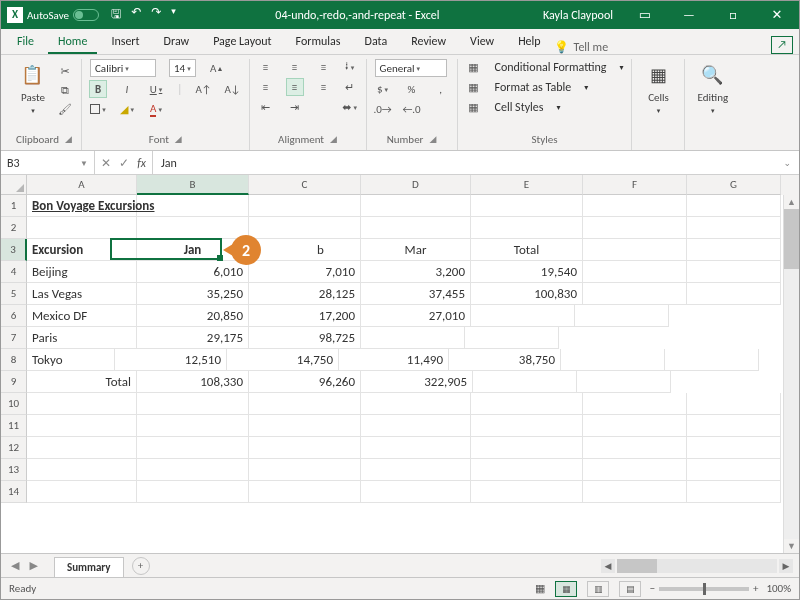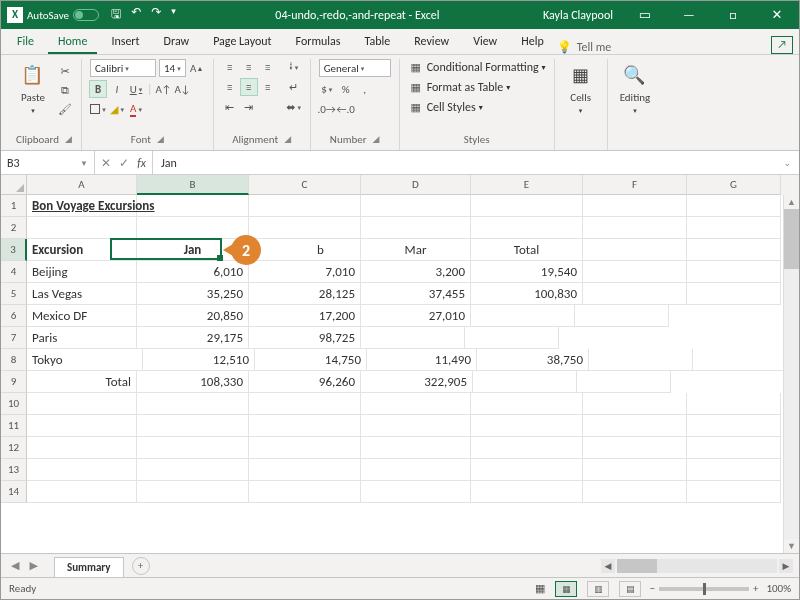--- a/index.html
+++ b/index.html
@@ -26,21 +26,21 @@
   .ribtabs .spacer { flex:1; }
   .ribtabs .tellme { color:#666; display:flex; align-items:center; gap:4px; font-size:12px;}
   .ribtabs .share { width:22px; height:18px; border:1px solid #0f7240; color:#0f7240; text-align:center; line-height:16px; margin-left:8px; font-size:11px;}
   
   .ribbon { height:96px; background:#f3f2f1; border-bottom:1px solid #c6c6c6; display:flex; padding:4px 6px 0;}
   .group { border-right:1px solid #d7d7d7; padding:0 8px; display:flex; flex-direction:column; justify-content:space-between;}
   .group .glabel { font-size:11px; color:#666; text-align:right; padding:2px 0 4px; display:flex; justify-content:center; gap:6px;}
   .group .glabel .dialog { font-size:9px; color:#888;}
   .gbody { display:flex; align-items:flex-start; gap:6px; }
   .col { display:flex; flex-direction:column; gap:3px;}
-  .row { display:flex; align-items:center; gap:3px;}
+  .row { display:flex; align-items:center; gap:13px;}
   .icon { width:16px; height:16px; display:inline-flex; align-items:center; justify-content:center; color:#555; font-size:11px;}
   .ddarr::after { content:"▾"; font-size:7px; margin-left:2px; color:#666;}
   .bigbtn { display:flex; flex-direction:column; align-items:center; gap:2px; font-size:11px; color:#444; padding:2px 4px;}
   .bigbtn .big { width:28px; height:28px; display:flex; align-items:center; justify-content:center; font-size:18px;}
   .selbox { border:1px solid #bcbcbc; background:#fff; height:18px; font-size:11px; padding:0 4px; display:flex; align-items:center;}
   .fontname{min-width:66px;} .fontsize{min-width:24px;}
   .fb{font-weight:bold;} .fi{font-style:italic;} .fu{text-decoration:underline;}
   .borderic{border:1px solid #555; width:10px;height:10px;}
   .bucket{color:#c9a800;} .colorA{color:#c0392b;}
   
@@ -120,21 +120,21 @@
     <div class="wbtn close">✕</div>
   </div>
 
   <div class="ribtabs">
     <div class="tab file">File</div>
     <div class="tab active">Home</div>
     <div class="tab">Insert</div>
     <div class="tab">Draw</div>
     <div class="tab">Page Layout</div>
     <div class="tab">Formulas</div>
-    <div class="tab">Table</div>
+    <div class="tab">Data</div>
     <div class="tab">Review</div>
     <div class="tab">View</div>
     <div class="tab">Help</div>
     <div class="tellme">
         <span>💡</span>
         <span>Tell me</span>
       </div>
     <div class="spacer"></div>
     <div class="share">↗</div>
   </div>
@@ -383,21 +383,21 @@
           <div class="cell " style="width: 94px;"></div>
         </div>
         <div class="crow">
           <div class="cell " style="width: 110px;">Paris</div>
           <div class="cell ta-r" style="width: 112px;">29,175</div>
           <div class="cell ta-r" style="width: 112px;">98,725</div>
           <div class="cell " style="width: 104px;"></div>
           <div class="cell " style="width: 94px;"></div>
         </div>
         <div class="crow">
-          <div class="cell " style="width: 116px;">Tokyo</div>
+          <div class="cell " style="width: 88px;">Tokyo</div>
           <div class="cell ta-r" style="width: 112px;">12,510</div>
           <div class="cell ta-r" style="width: 112px;">14,750</div>
           <div class="cell ta-r" style="width: 110px;">11,490</div>
           <div class="cell ta-r" style="width: 112px;">38,750</div>
           <div class="cell " style="width: 104px;"></div>
           <div class="cell " style="width: 94px;"></div>
         </div>
         <div class="crow">
           <div class="cell ta-r" style="width: 110px;">Total</div>
           <div class="cell ta-r" style="width: 112px;">108,330</div>

